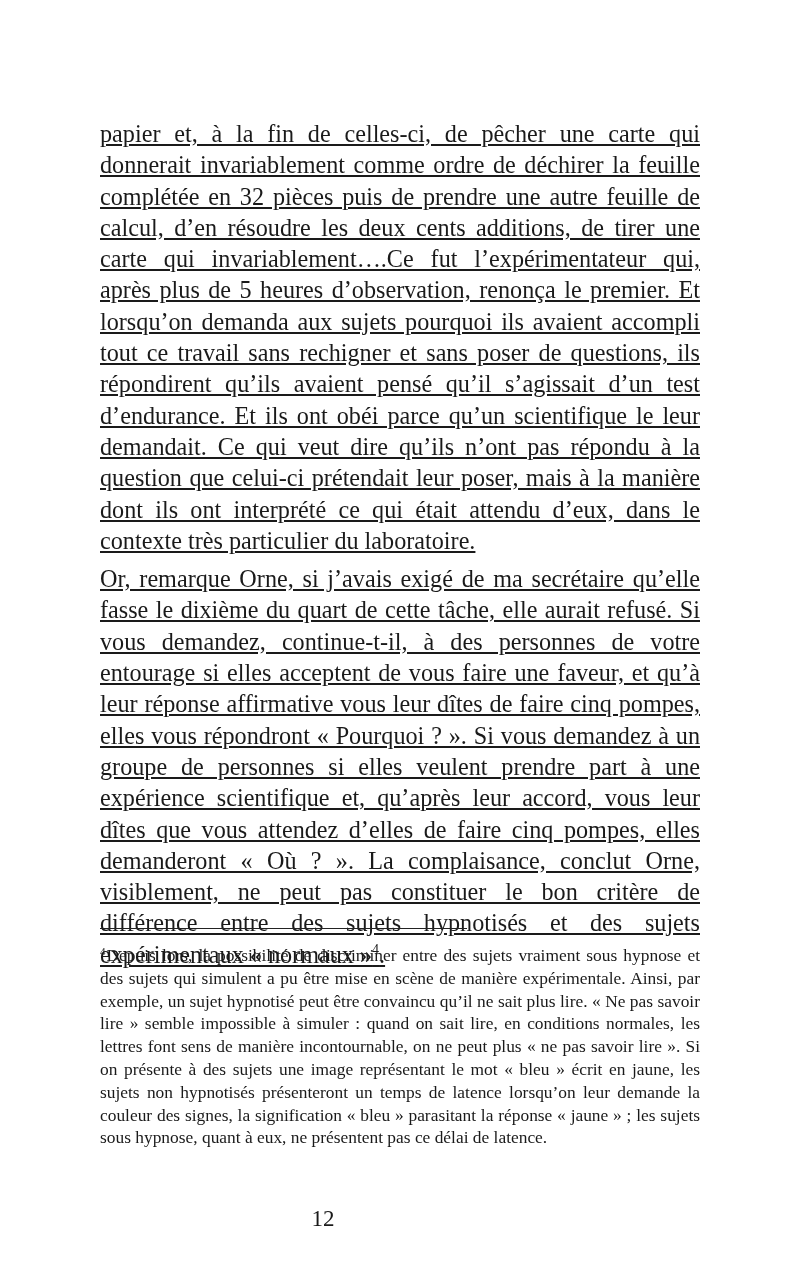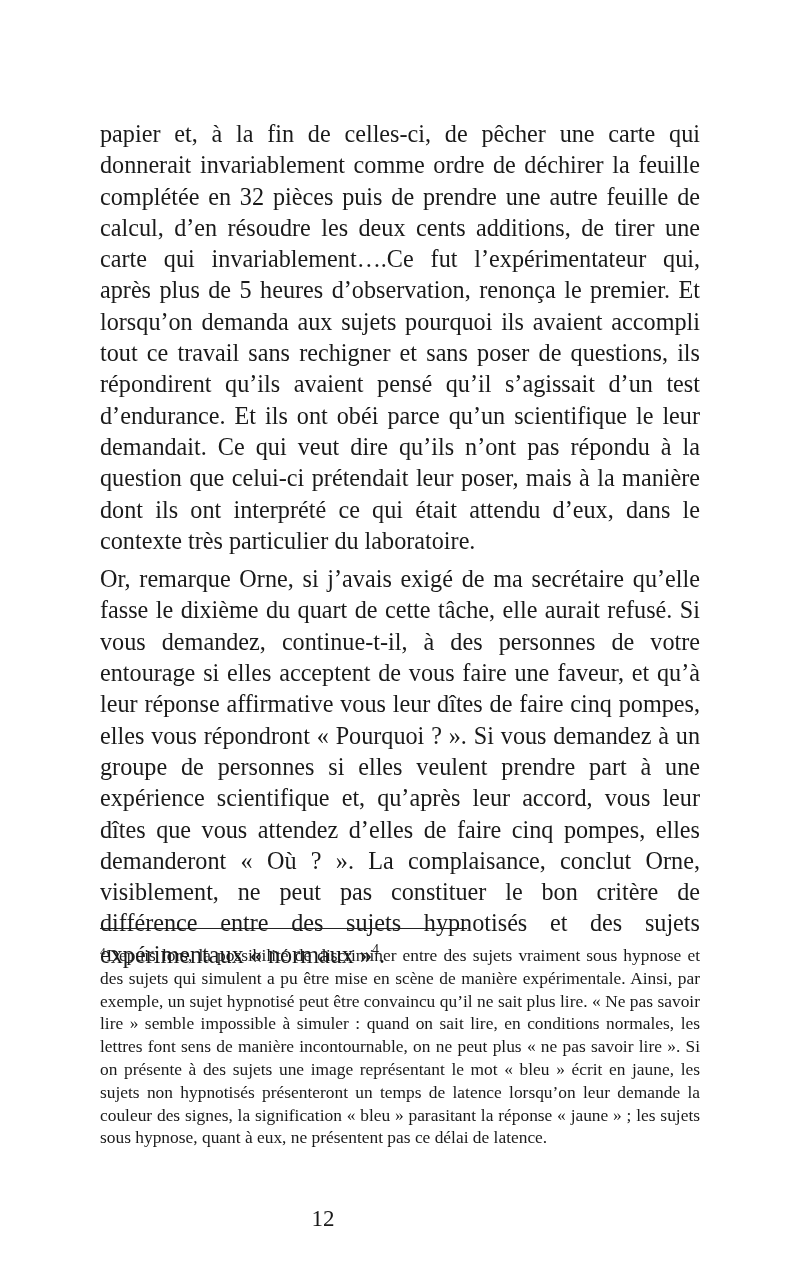--- a/index.html
+++ b/index.html
@@ -13,20 +13,21 @@
       position: relative;
       overflow: hidden;
       color: #1a1a1a;
       font-family: "Liberation Serif", "DejaVu Serif", serif;
     }
     .page {
       position: absolute;
       left: 100px;
       top: 118px;
       width: 600px;
+      text-decoration: underline;
     }
     .para {
       margin: 0;
       font-size: 24.2px;
       line-height: 31.3px;
       text-align: justify;
       hyphens: manual;
     }
     .para + .para {
       margin-top: 7px;

